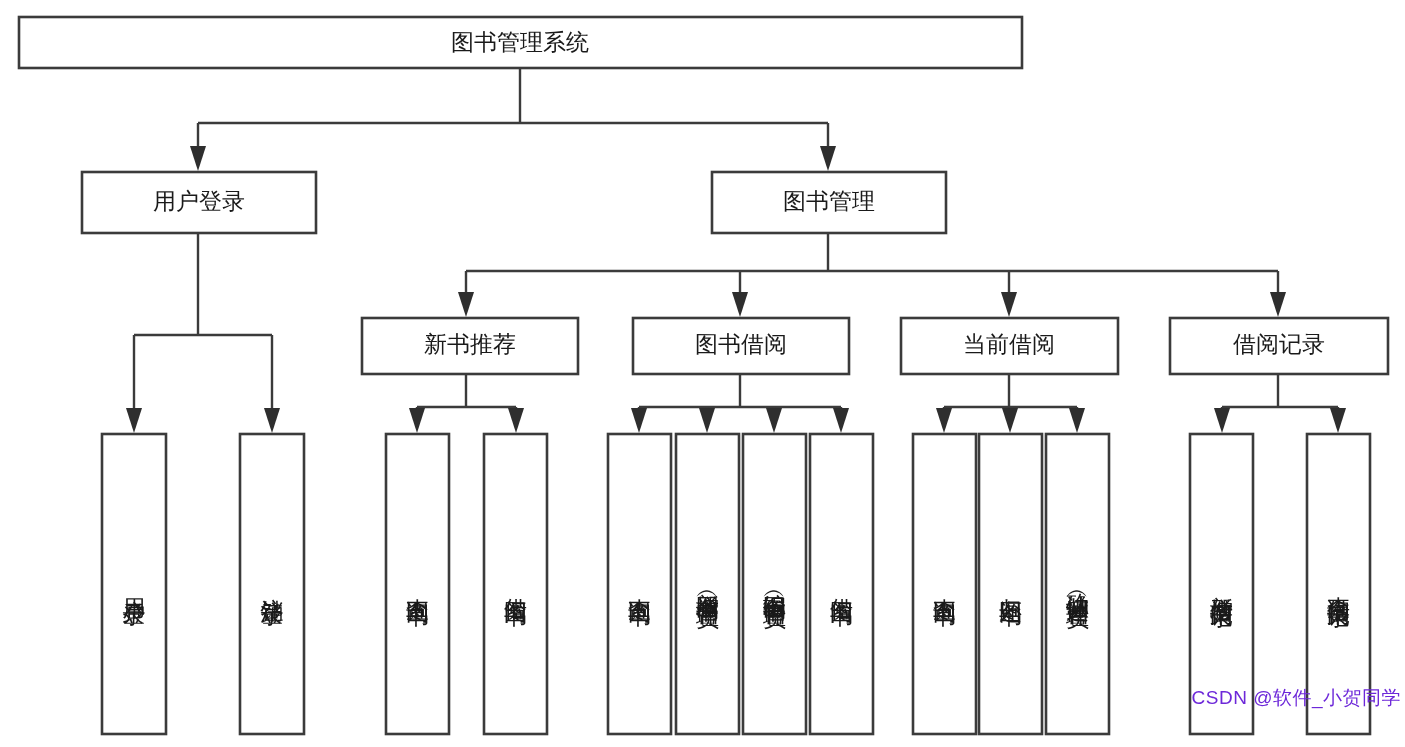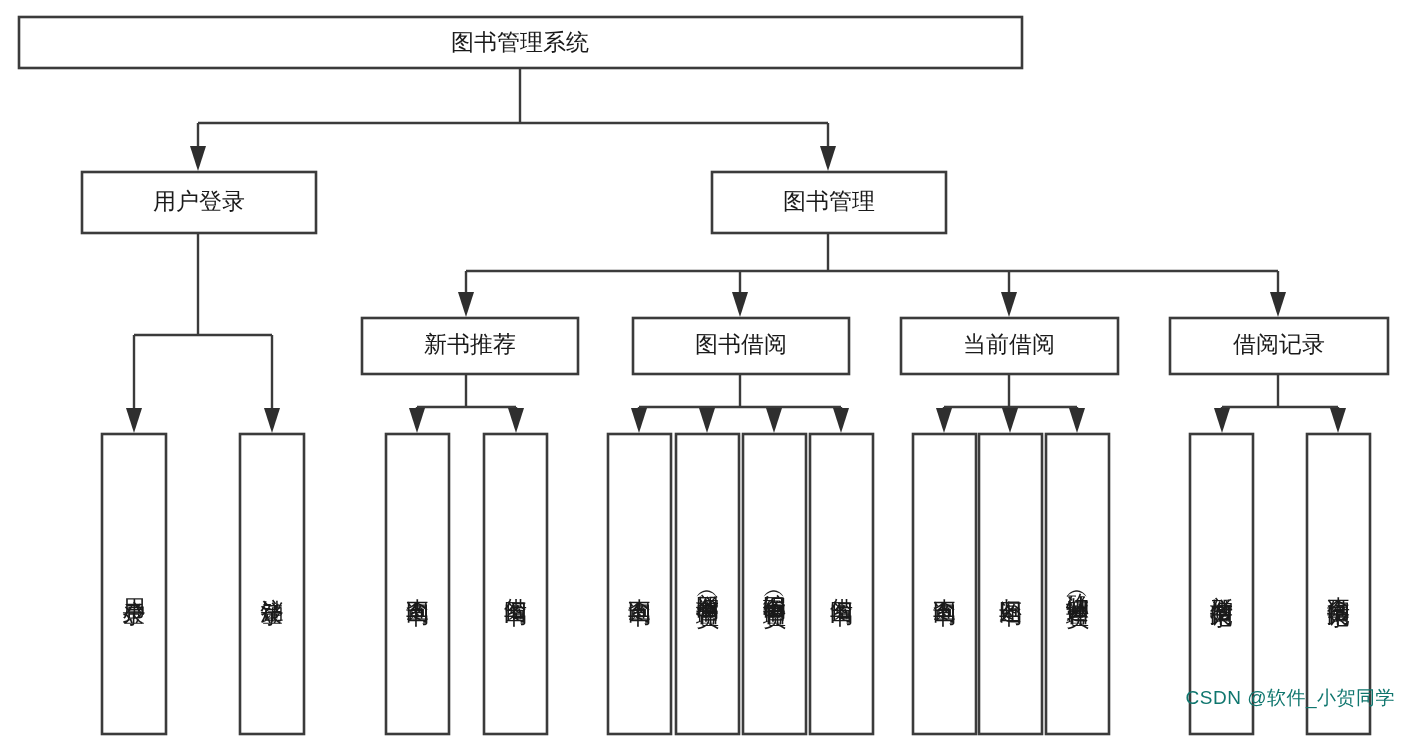--- a/index.html
+++ b/index.html
@@ -59,25 +59,25 @@
     letter-spacing: 2px;
     display: flex;
     align-items: center;
     justify-content: center;
     text-align: center;
     white-space: normal;
     pointer-events: none;
   }
   .watermark {
     position: absolute;
-    right: 10px;
+    right: 4px;
     bottom: 6px;
     font-family: "Liberation Sans", "DejaVu Sans", sans-serif;
     font-size: 19px;
-    color: #0f766e;
+    color: #6d28d9;
     letter-spacing: 0.5px;
     white-space: nowrap;
   }
 </style>
 </head>
 <body>
 
 <div id="diagram-root">
 
   <svg class="tree-canvas" viewBox="0 0 1405 747" xmlns="http://www.w3.org/2000/svg">

